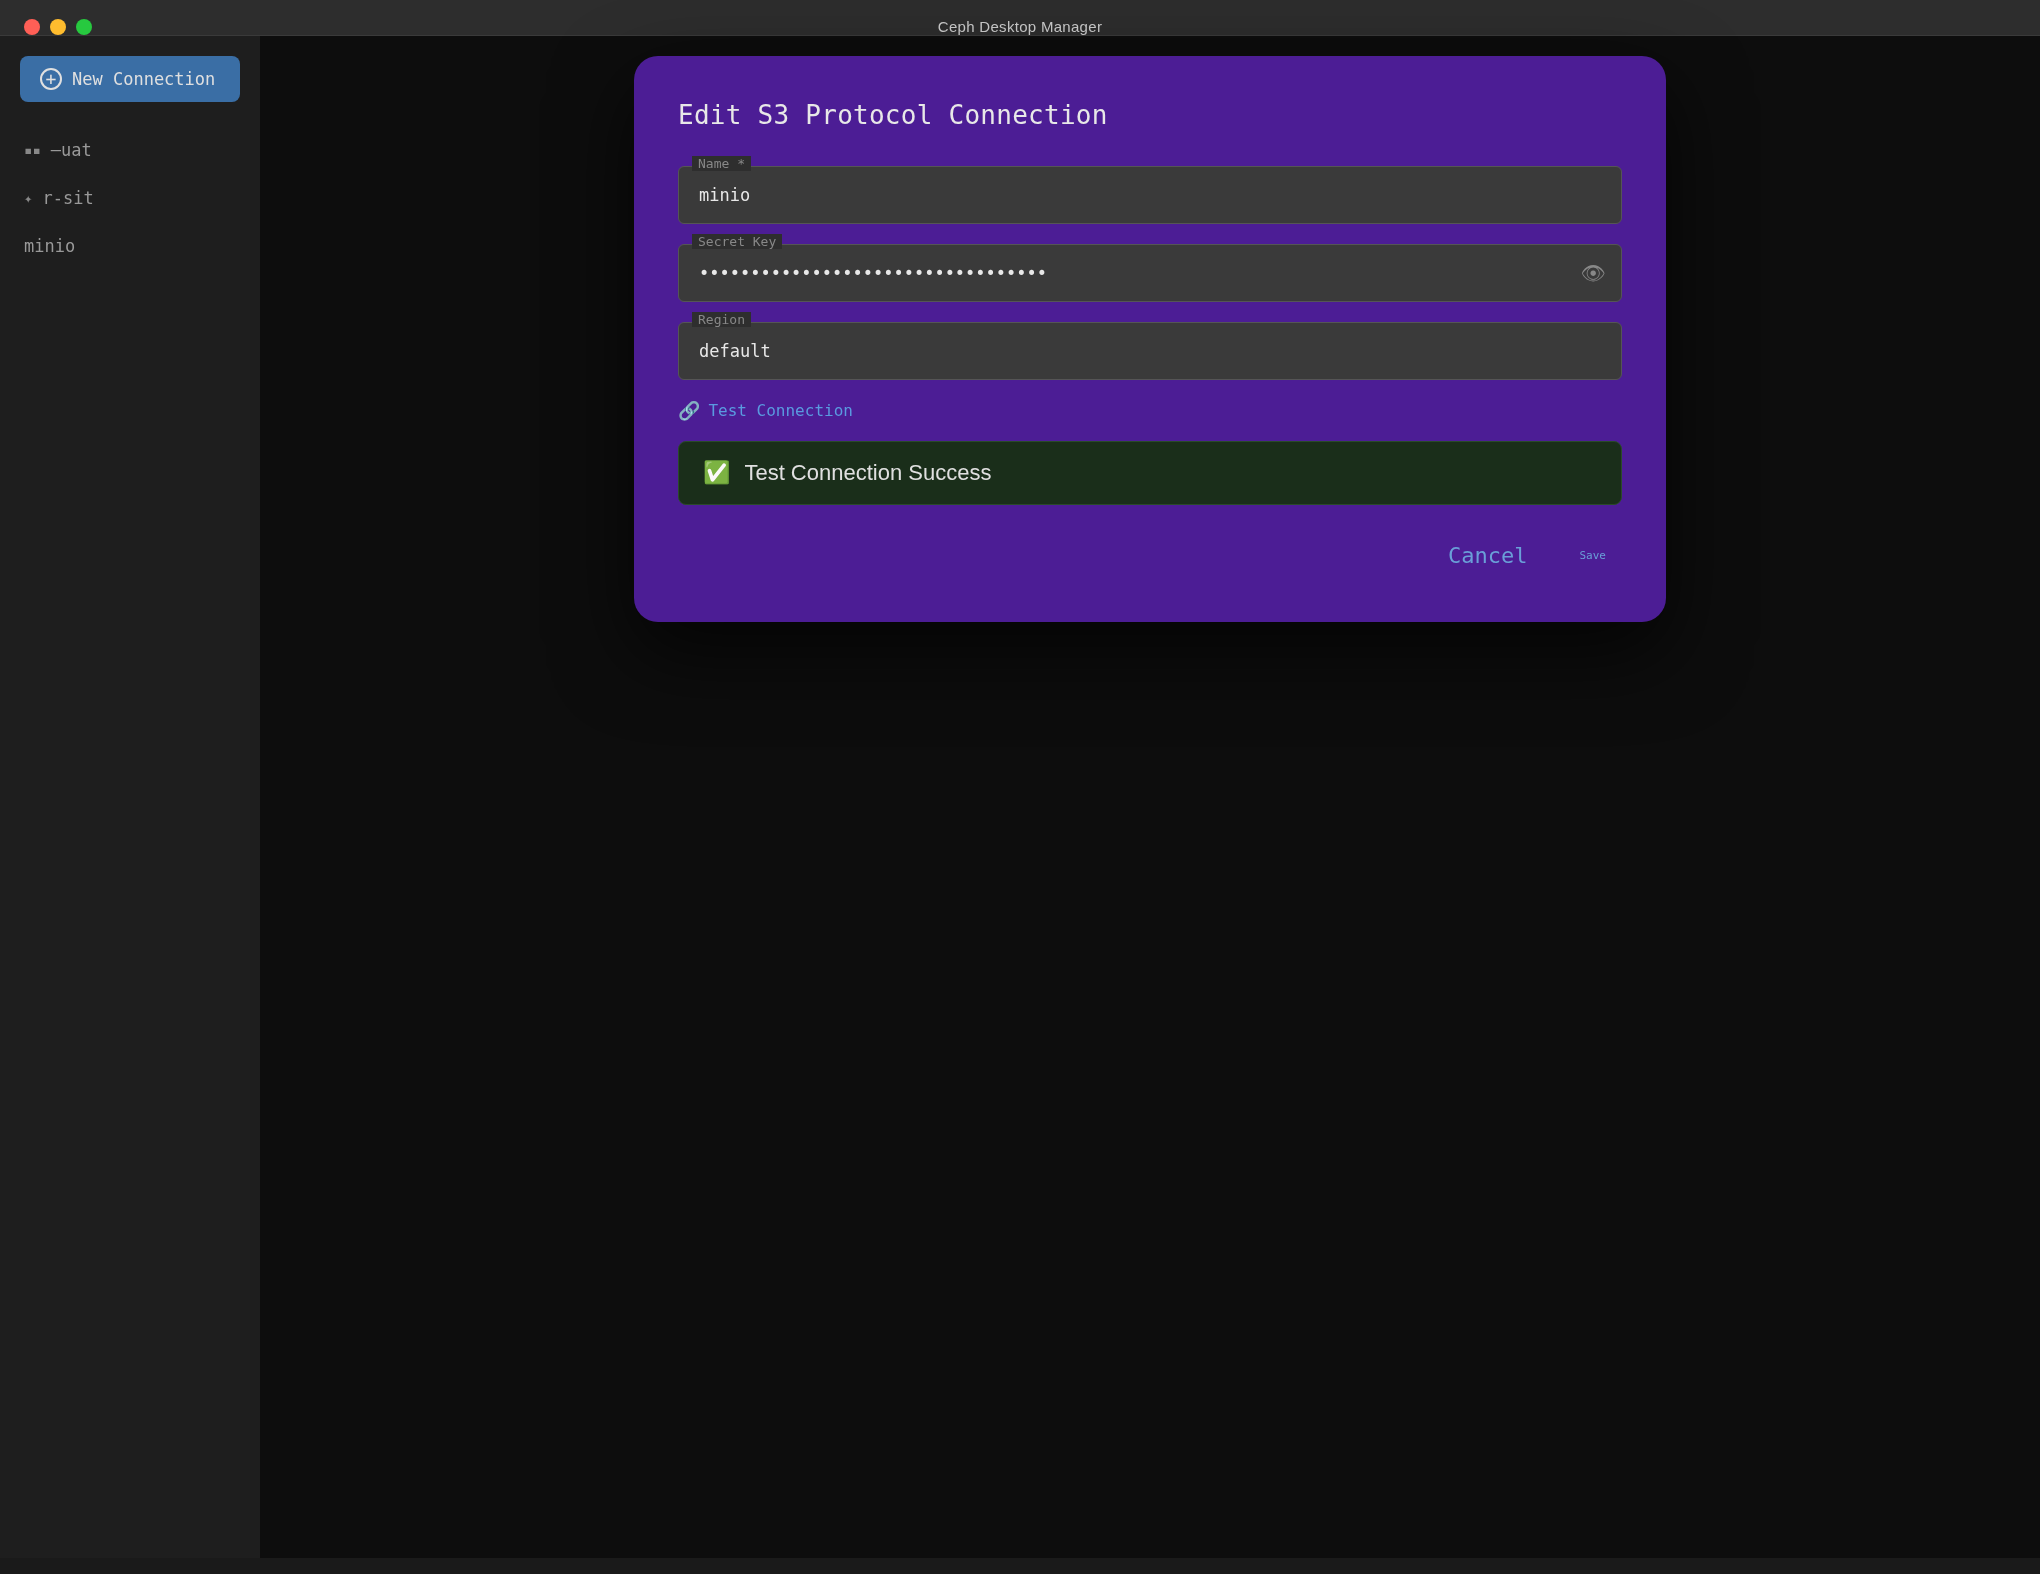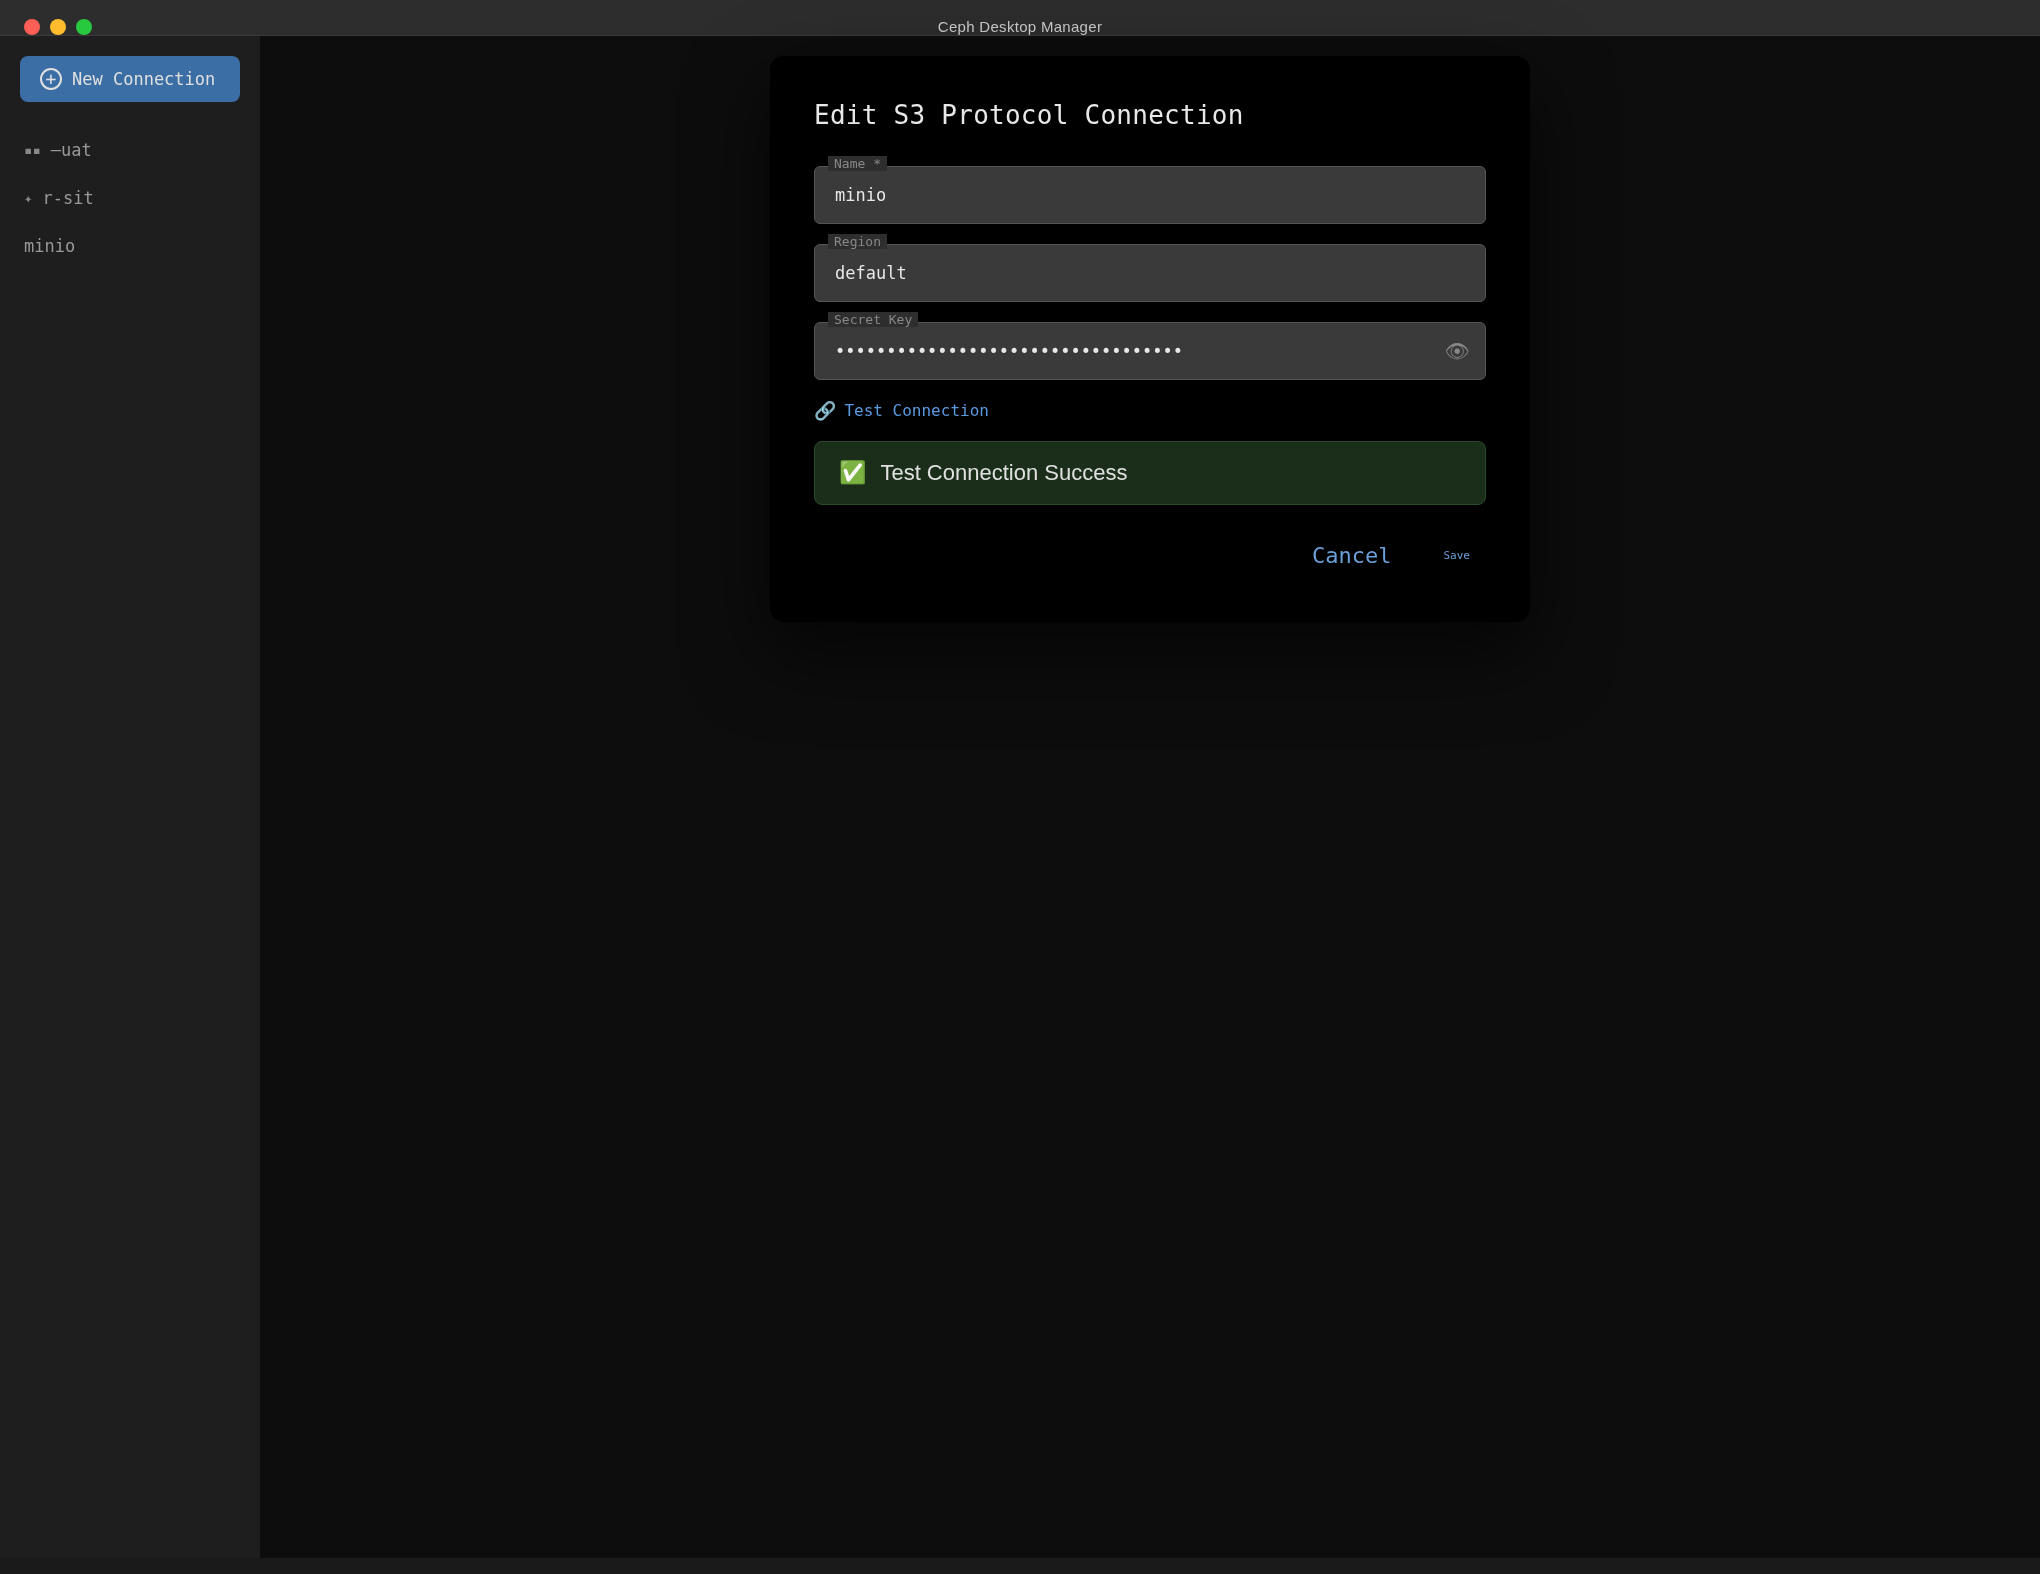--- a/index.html
+++ b/index.html
@@ -126,23 +126,23 @@
       inset: 0;
       background: rgba(0,0,0,0.5);
       display: flex;
       align-items: flex-start;
       justify-content: center;
       padding-top: 20px;
     }
 
     
     .modal {
-      background: #000000;
-      border-radius: 14px;
-      width: 760px;
+      background: #4c1d95;
+      border-radius: 24px;
+      width: 1032px;
       padding: 44px 44px 44px 44px;
       box-shadow: 0 30px 80px rgba(0,0,0,0.7);
     }
 
     .modal-title {
       color: #e8e8e8;
       font-size: 26px;
       font-family: 'SF Mono', 'Menlo', monospace;
       font-weight: 500;
       margin-bottom: 36px;
@@ -341,34 +341,34 @@
         <div class="modal-title">Edit S3 Protocol Connection</div>
 
         <div class="field-group">
           <span class="field-label">Name *</span>
           <input class="field-input" type="text" value="minio" style="">
         </div>
 
 
 
         <div class="field-group">
-          <span class="field-label">Region</span>
-          <input class="field-input" type="text" value="default" style="">
-        </div>
-
-        <div class="field-group">
           <span class="field-label">Secret Key</span>
           <div class="field-input-wrapper">
             <input class="field-input" type="password" value="secretkeyvalue12345678901234567890" style="">
             <button class="eye-btn">
               <span>👁</span>
             </button>
           </div>
         </div>
 
+        <div class="field-group">
+          <span class="field-label">Region</span>
+          <input class="field-input" type="text" value="default" style="">
+        </div>
+
 
         <a class="test-connection-link">
           <span class="link-icon">🔗</span>
           <span>Test Connection</span>
         </a>
 
         <div class="success-banner">
           <span class="success-icon">✅</span>
           <span class="success-text">Test Connection Success</span>
         </div>

